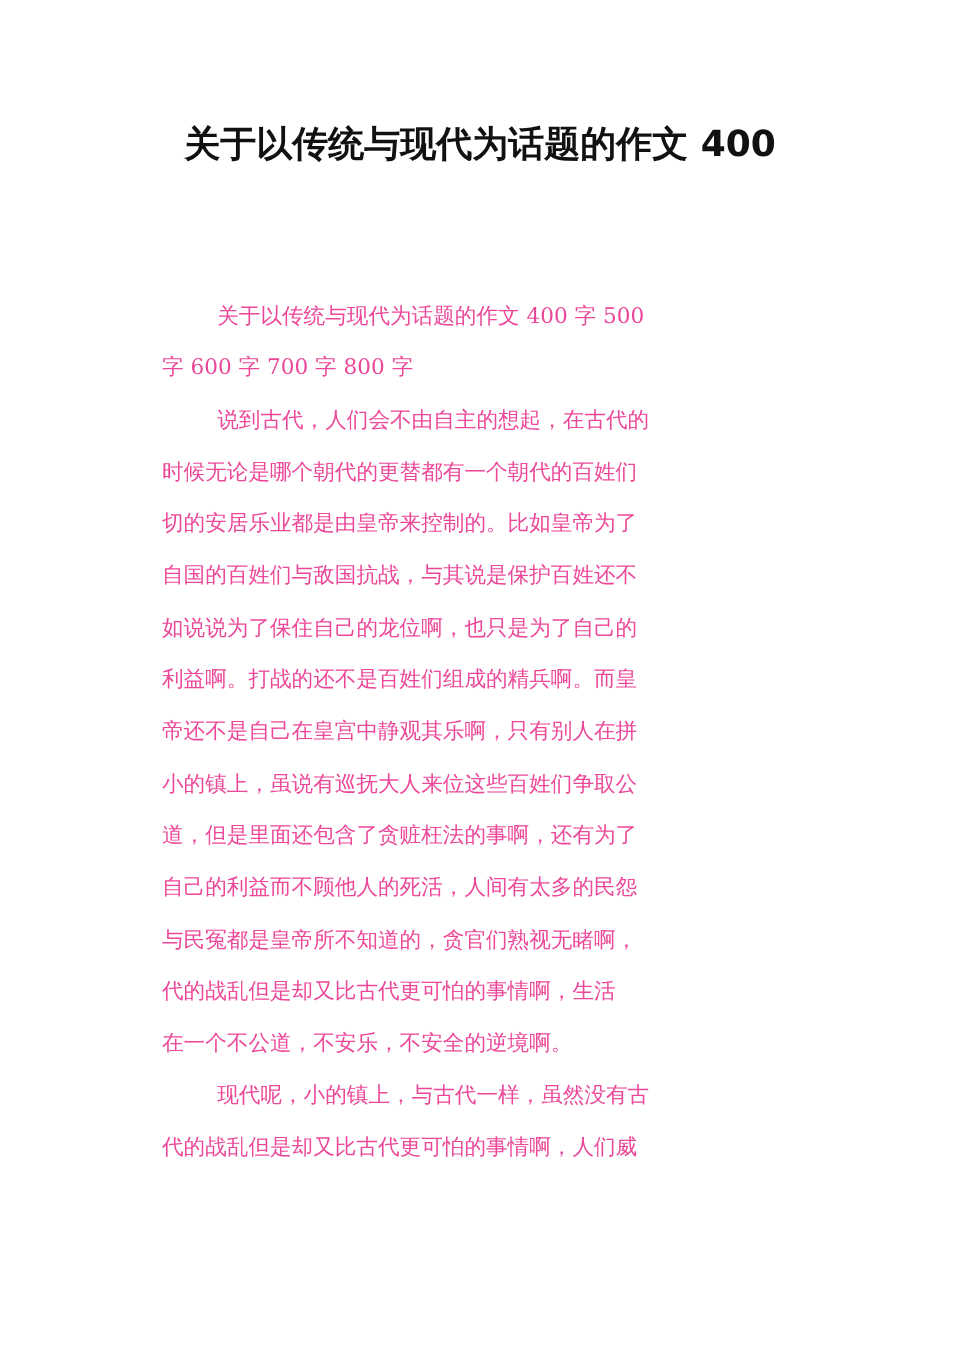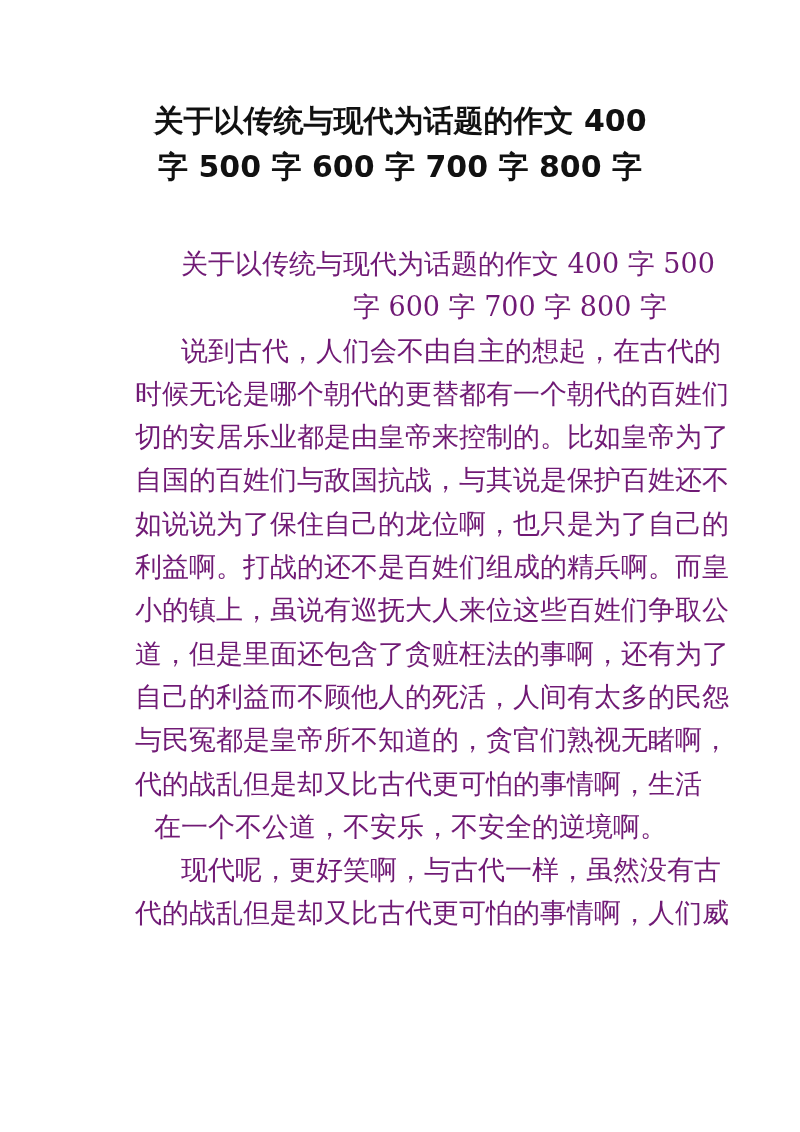--- a/index.html
+++ b/index.html
@@ -11,45 +11,45 @@
       position: absolute; left: 100px; width: 600px; top: 98px;
       text-align: center;
       font-family: "DejaVu Sans", "Liberation Sans", sans-serif;
       font-weight: bold; font-size: 30px; line-height: 46px; color: #111111;
       letter-spacing: 0px;
     }
     .title .line { display: block; white-space: nowrap; }
     .body {
       position: absolute; left: 135px; width: 532px; top: 242px;
       font-family: "DejaVu Serif", "Liberation Serif", serif;
-      font-size: 27px; line-height: 43.3px; color: #701a75; text-align: right;
+      font-size: 18px; line-height: 43.3px; color: #ec4899;
     }
     .body .line { display: block; white-space: nowrap; height: 43.3px; }
     .body .line.indent { padding-left: 46px; }
   </style>
 </head>
 <body>
 
 <div class="page">
   <div class="title">
     <span class="line">关于以传统与现代为话题的作文 400</span>
-    <span class="line">字 500 字 600 字 700 字 800 字</span>
   </div>
 
   <div class="body">
     <span class="line indent">关于以传统与现代为话题的作文 400 字 500</span>
     <span class="line">字 600 字 700 字 800 字</span>
     <span class="line indent">说到古代，人们会不由自主的想起，在古代的</span>
     <span class="line">时候无论是哪个朝代的更替都有一个朝代的百姓们</span>
     <span class="line">切的安居乐业都是由皇帝来控制的。比如皇帝为了</span>
     <span class="line">自国的百姓们与敌国抗战，与其说是保护百姓还不</span>
     <span class="line">如说说为了保住自己的龙位啊，也只是为了自己的</span>
     <span class="line">利益啊。打战的还不是百姓们组成的精兵啊。而皇</span>
+    <span class="line">帝还不是自己在皇宫中静观其乐啊，只有别人在拼</span>
     <span class="line">小的镇上，虽说有巡抚大人来位这些百姓们争取公</span>
     <span class="line">道，但是里面还包含了贪赃枉法的事啊，还有为了</span>
     <span class="line">自己的利益而不顾他人的死活，人间有太多的民怨</span>
     <span class="line">与民冤都是皇帝所不知道的，贪官们熟视无睹啊，</span>
     <span class="line">代的战乱但是却又比古代更可怕的事情啊，生活</span>
     <span class="line">在一个不公道，不安乐，不安全的逆境啊。</span>
-    <span class="line indent">现代呢，更好笑啊，与古代一样，虽然没有古</span>
+    <span class="line indent">现代呢，小的镇上，与古代一样，虽然没有古</span>
     <span class="line">代的战乱但是却又比古代更可怕的事情啊，人们威</span>
   </div>
 </div>
 
 </body></html>

